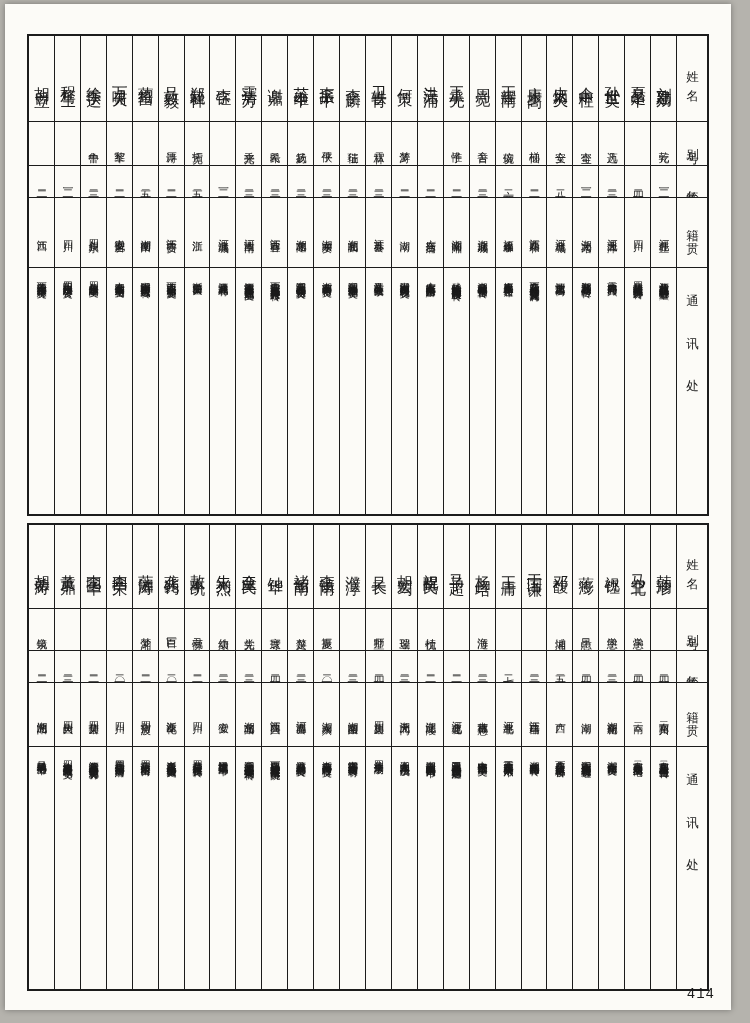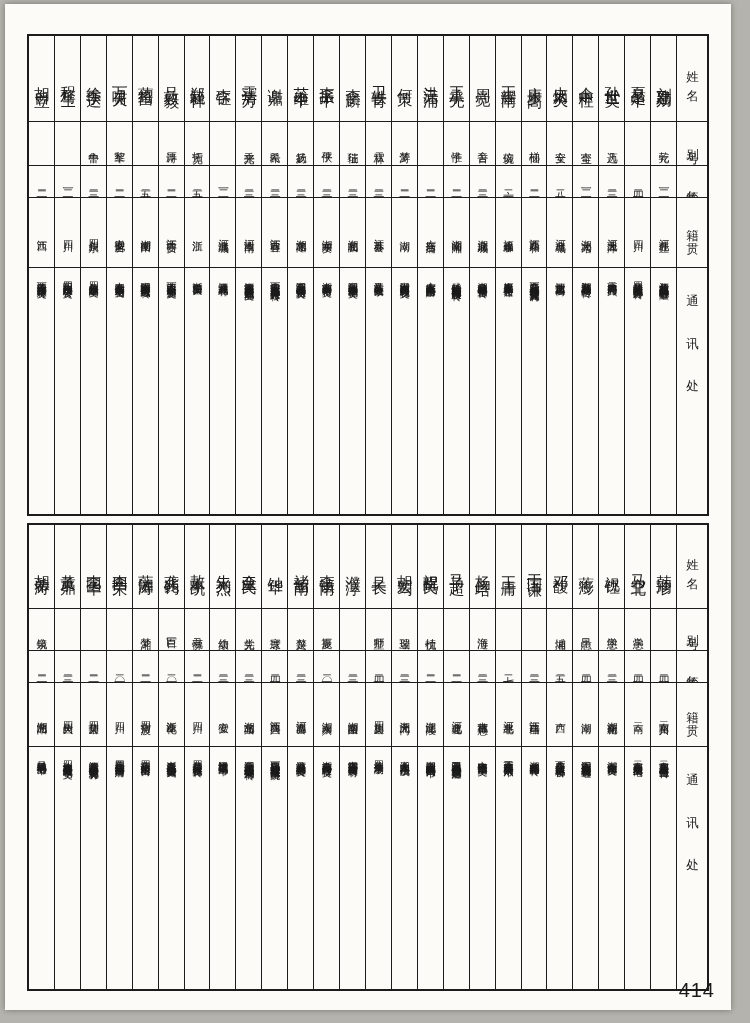--- a/index.html
+++ b/index.html
@@ -54,22 +54,22 @@
   .row-native .vtext{font-size:10.5px;letter-spacing:1px;}
   .row-address .vtext{font-size:10px;line-height:1.18;height:100%;letter-spacing:0.5px;}
   .hdr .vtext{font-size:12.5px;}
   .hdr-name .vtext{letter-spacing:1.4em;}
   .hdr-alias .vtext{letter-spacing:0.35em;}
   .hdr-age .vtext{letter-spacing:0.1em;}
   .hdr-native .vtext{letter-spacing:1.1em;}
   .hdr-address .vtext{height:auto;letter-spacing:3.4em;padding-top:10px;}
   .page-number{
     position:absolute;right:16px;bottom:8px;
-    font-size:20px;letter-spacing:1px;
-    font-family:Liberation Sans, sans-serif;
+    font-size:14px;letter-spacing:1px;
+    font-family:Liberation Mono, monospace;
   }
 </style>
 </head>
 <body>
 
 <div class="sheet">
   <div class="tables">
     <div class="dtable t-top" id="table-top">
         <div class="col">
           <div class="cell row-name">

